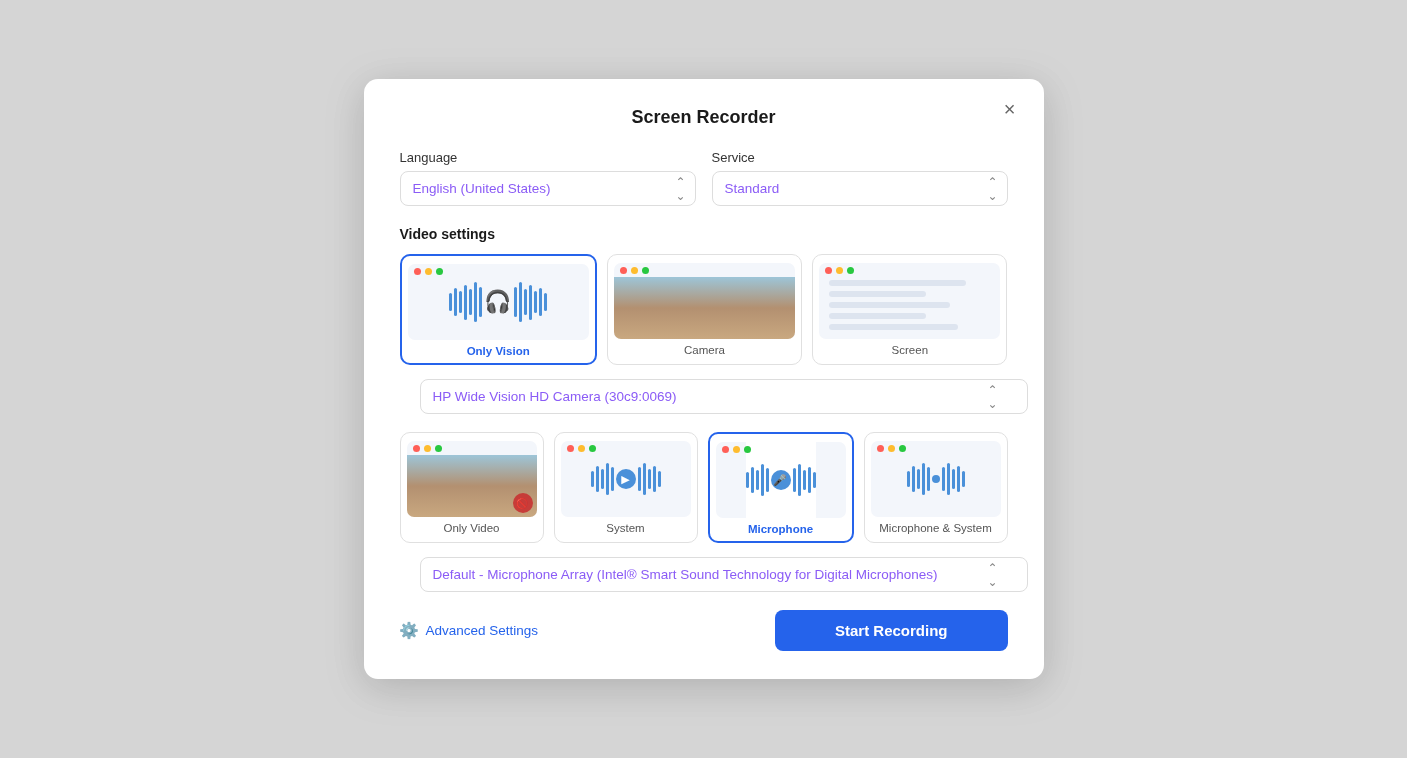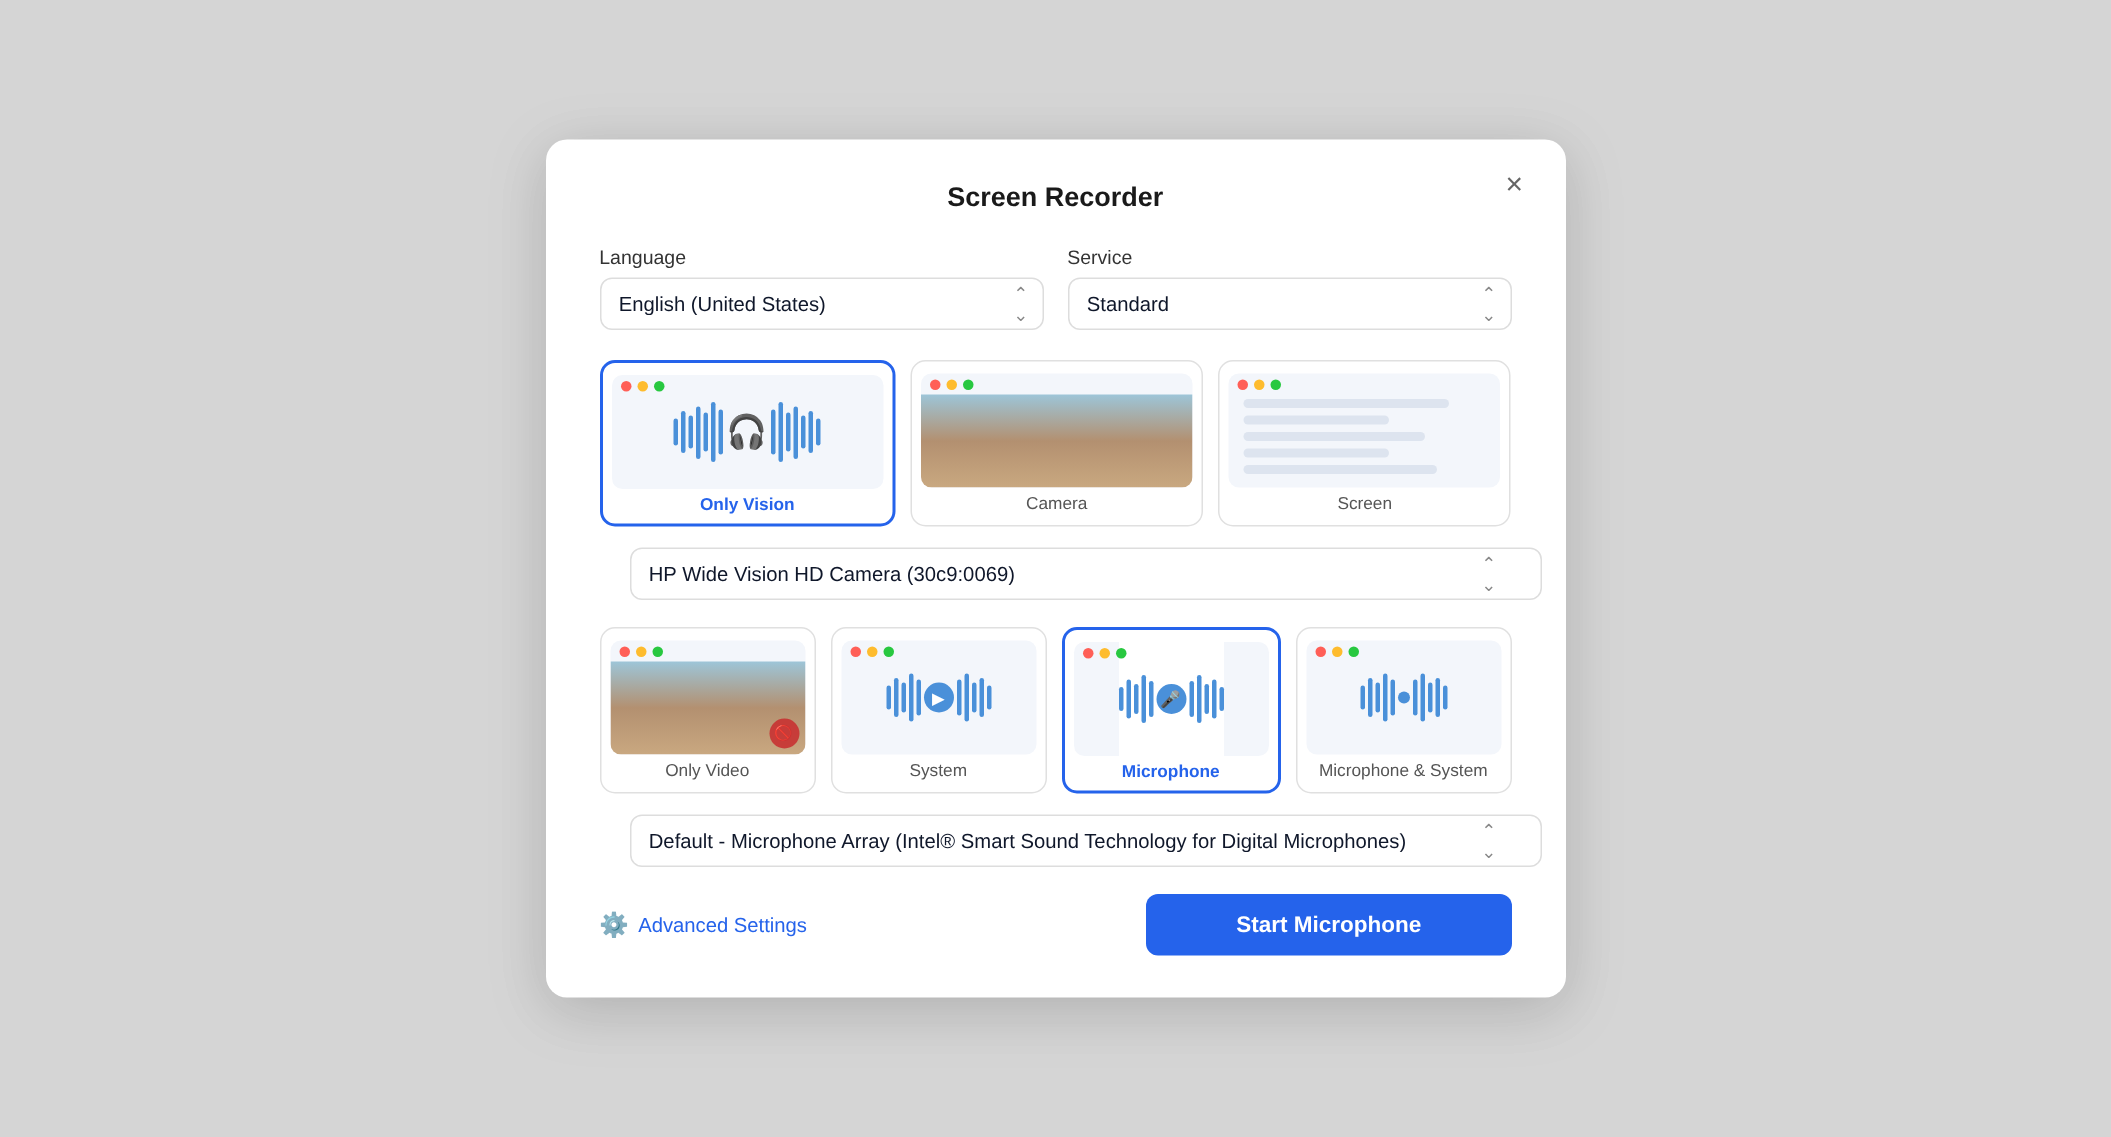--- a/index.html
+++ b/index.html
@@ -69,21 +69,21 @@
     }
     .select-wrapper {
       position: relative;
     }
     .select-wrapper select {
       width: 100%;
       padding: 9px 32px 9px 12px;
       border: 1px solid #ddd;
       border-radius: 8px;
       font-size: 13.5px;
-      color: #0f172a;
+      color: #8b5cf6;
       background: #fff;
       appearance: none;
       cursor: pointer;
     }
     .select-arrow {
       position: absolute;
       right: 10px;
       top: 50%;
       transform: translateY(-50%);
       pointer-events: none;
@@ -374,20 +374,21 @@
         <div class="select-wrapper">
           <select>
             <option>Standard</option>
             <option>Premium</option>
           </select>
           <span class="select-arrow">⌃<br>⌄</span>
         </div>
       </div>
     </div>
 
+    <div class="section-label">Video settings</div>
     <div class="video-options">
 
       <div class="option-card selected">
         <div class="card-preview">
           <div class="win-dots">
             <div class="dot dot-red"></div>
               <div class="dot dot-yellow"></div>
               <div class="dot dot-green"></div>
           </div>
           <div class="waveform-preview">
@@ -563,17 +564,17 @@
         <option>Default - Microphone Array (Intel® Smart Sound Technology for Digital Microphones)</option>
       </select>
       <span class="select-arrow">⌃<br>⌄</span>
     </div>
 
     <div class="footer">
       <button class="advanced-link">
         <span style="font-size:16px;">⚙️</span>
         <span>Advanced Settings</span>
       </button>
-      <button class="start-btn">Start Microphone</button>
+      <button class="start-btn">Start Recording</button>
     </div>
 
   </div>
 </div>
 
 </body></html>

